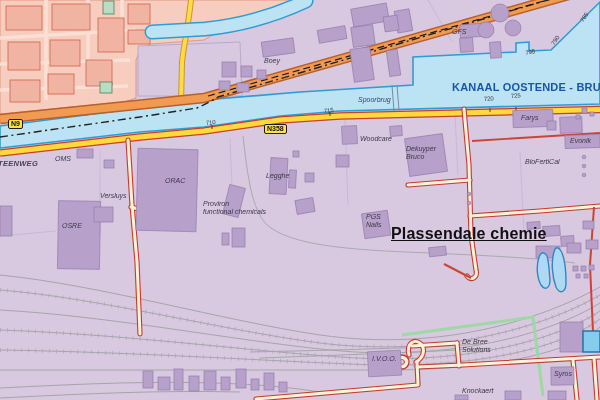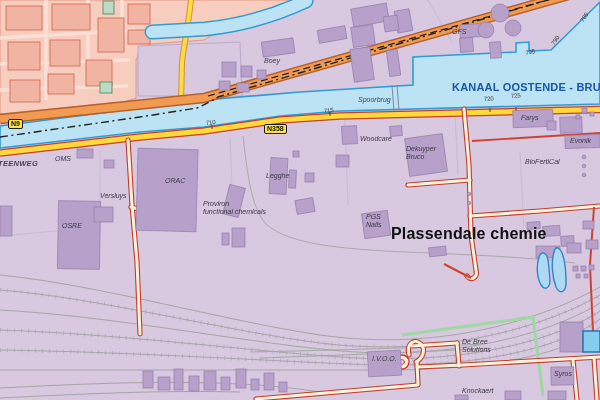--- a/index.html
+++ b/index.html
@@ -266,21 +266,21 @@
       <div class="map-label lbl" style="left: 360px; top: 135px;">Woodcare</div>
       <div class="map-label lbl" style="left: 203px; top: 200px;">Proviron
 functional chemicals</div>
       <div class="map-label lbl" style="left: 366px; top: 213px;">PGS
 Nails</div>
       <div class="map-label lbl" style="left: 406px; top: 145px;">Dekuyper
 Bruco</div>
       <div class="map-label lbl" style="left: 521px; top: 114px;">Farys</div>
       <div class="map-label lbl" style="left: 570px; top: 137px;">Evonik</div>
       <div class="map-label lbl" style="left: 525px; top: 158px;">BioFertiCal</div>
-      <div class="map-label region-title" style="left: 391px; top: 225px;">Plassendale chemie</div>
+      <div class="map-label region-title" style="left: 391px; top: 225px; text-decoration: underline;">Plassendale chemie</div>
       <div class="map-label lbl" style="left: 372px; top: 355px;">I.V.O.O.</div>
       <div class="map-label lbl" style="left: 462px; top: 338px;">De Bree
 Solutions</div>
       <div class="map-label lbl" style="left: 462px; top: 387px;">Knockaert</div>
       <div class="map-label lbl" style="left: 554px; top: 370px;">Syros</div>
       <div class="hm" style="left: 206px; top: 120px; transform: rotate(-6deg);">710</div>
       <div class="hm" style="left: 324px; top: 108px; transform: rotate(-6deg);">715</div>
       <div class="hm" style="left: 484px; top: 96px; transform: rotate(-4deg);">720</div>
       <div class="hm" style="left: 511px; top: 93px; transform: rotate(-4deg);">725</div>
       <div class="hm" style="left: 526px; top: 50px; transform: rotate(-12deg);">795</div>

